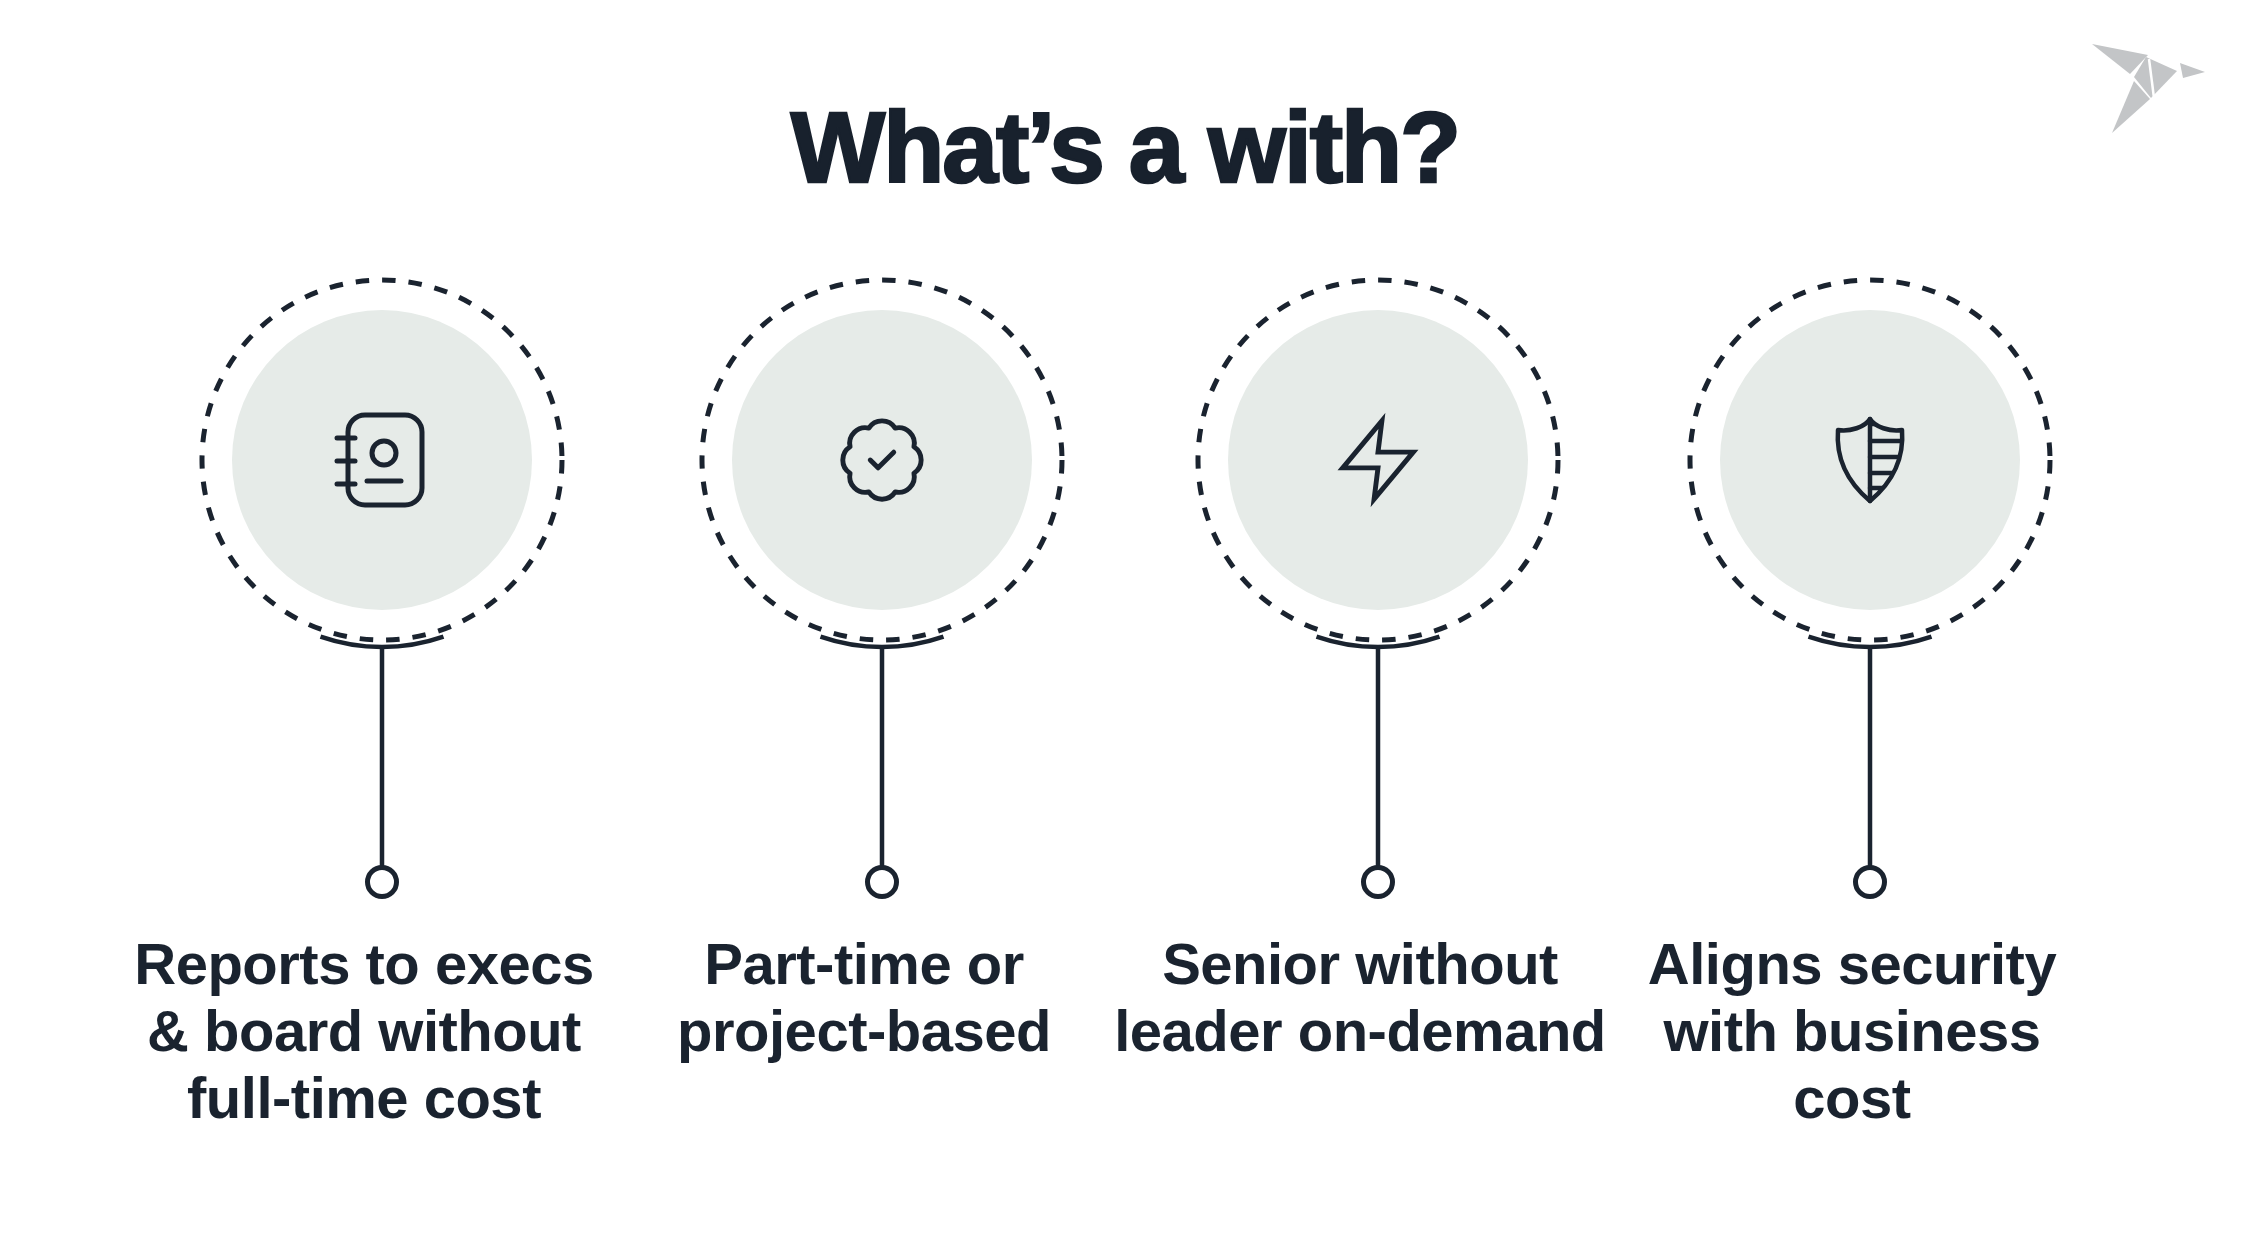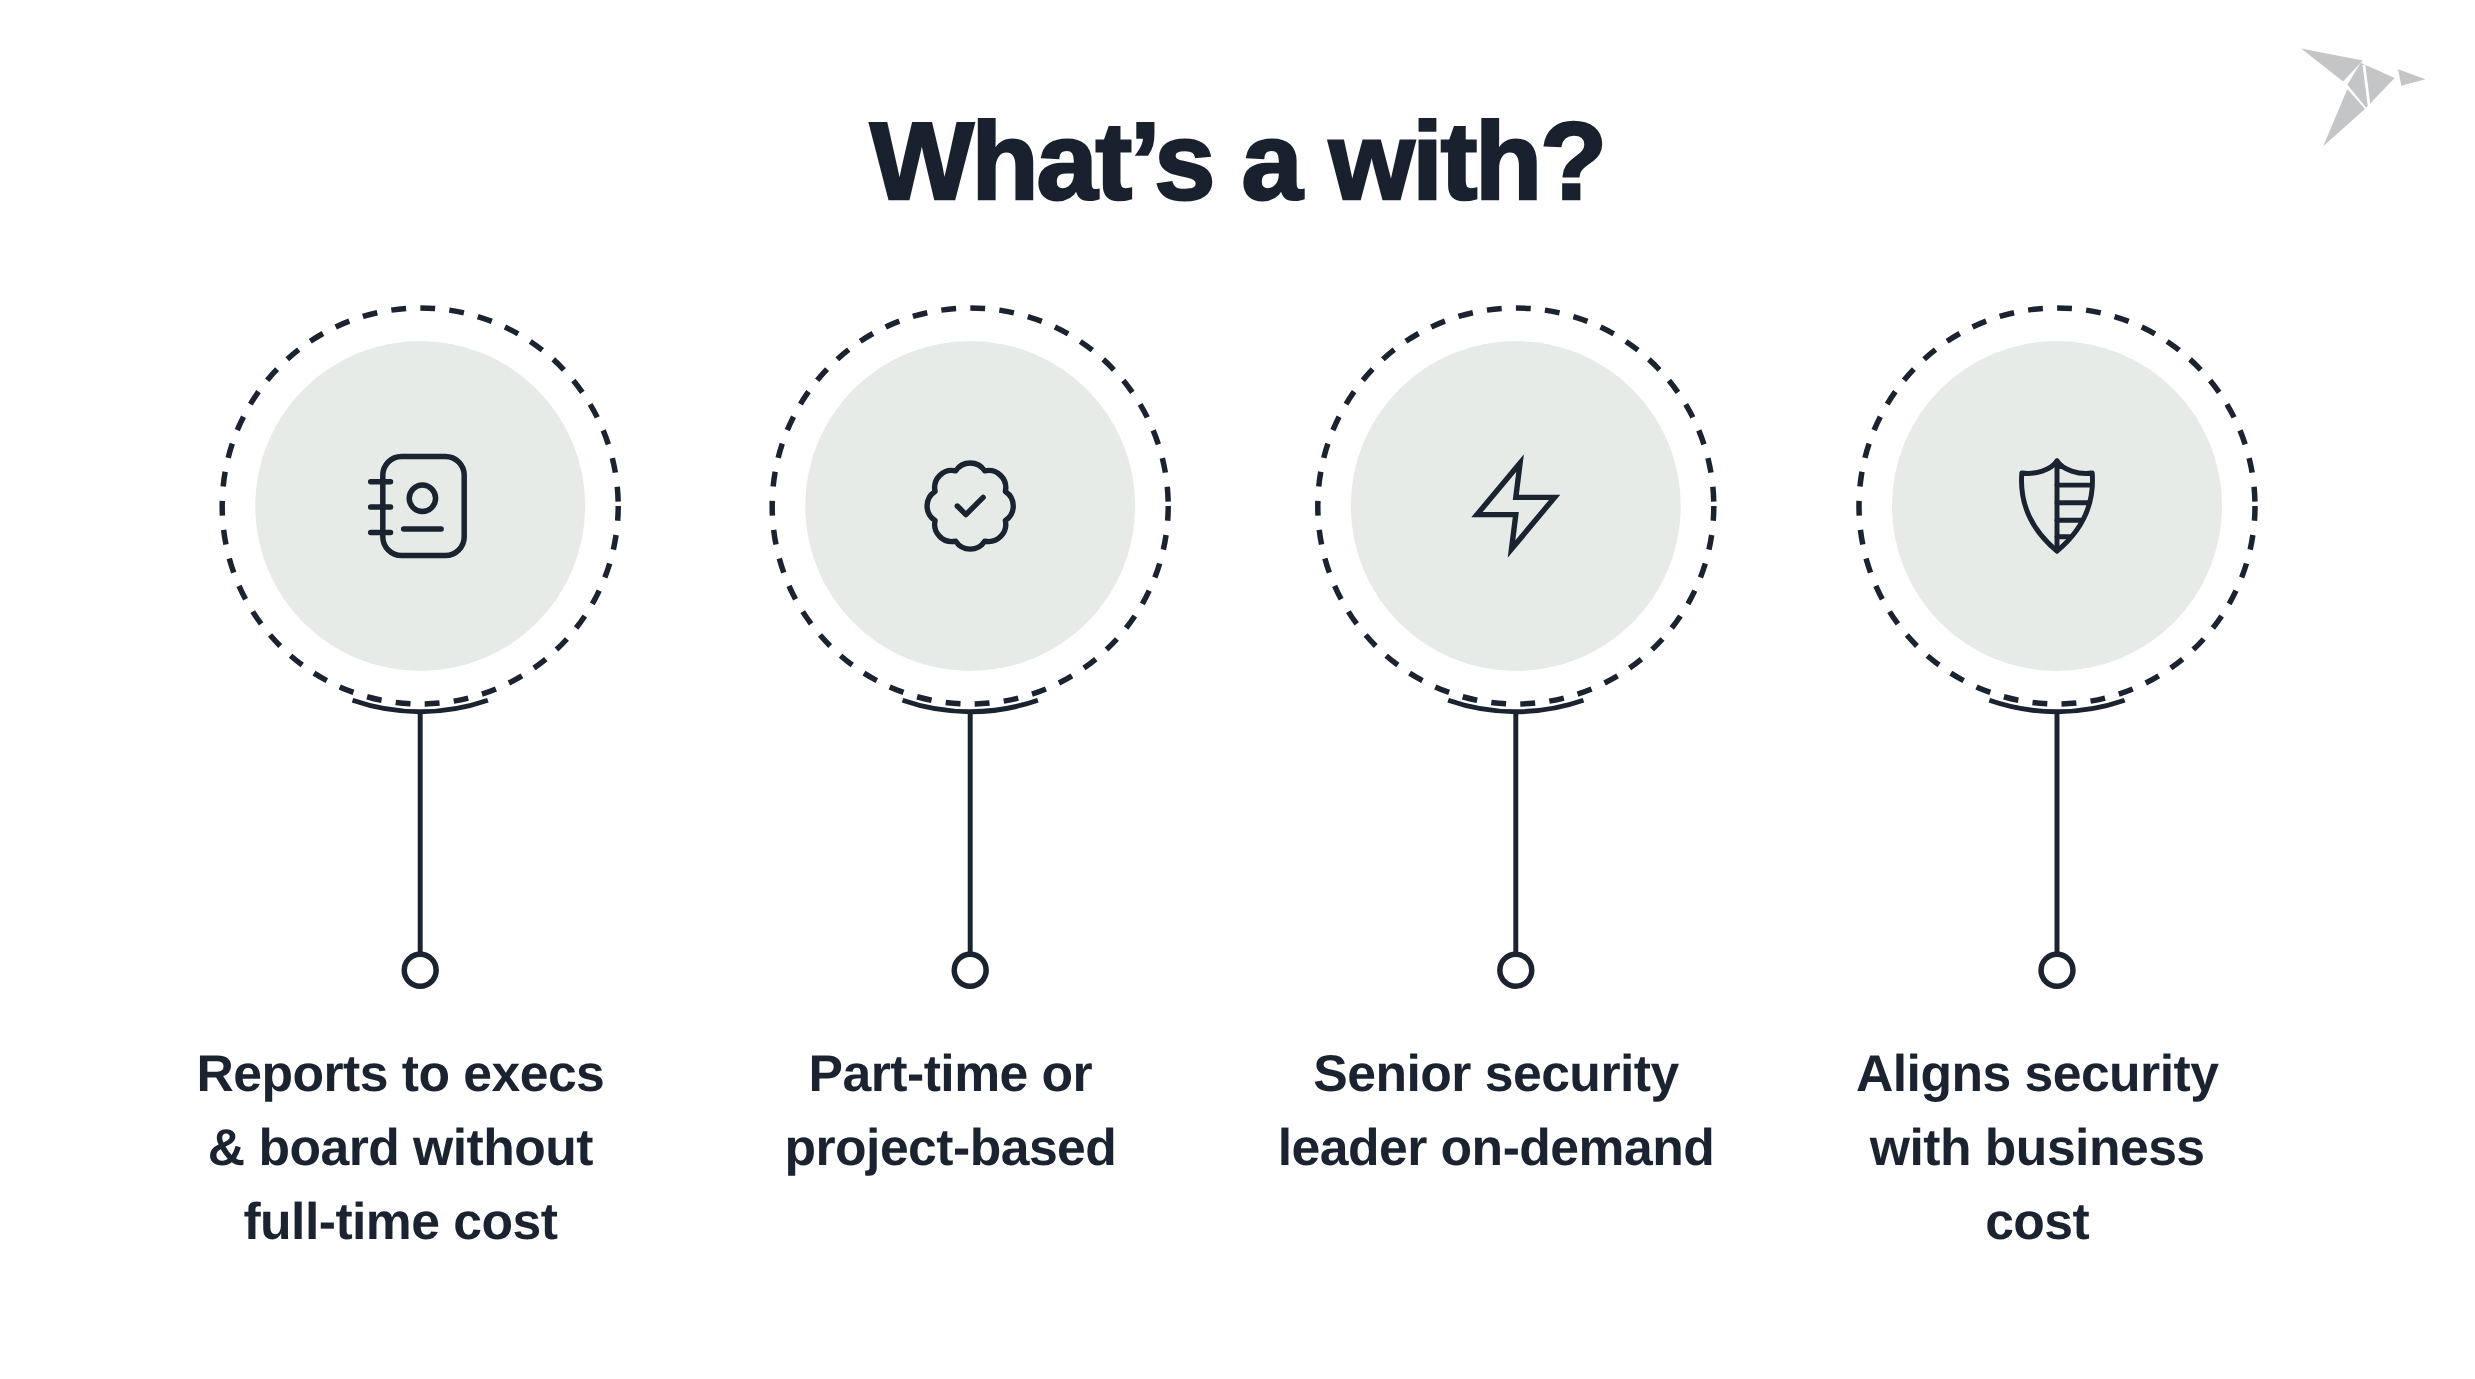--- a/index.html
+++ b/index.html
@@ -24,24 +24,24 @@
   }
 
   .column {
     position: absolute;
     top: 270px;
     width: 500px;
   }
   .node-svg { display: block; margin: 0 auto; }
 
   .feature-label {
-    margin-top: 32px;
+    margin-top: 20px;
     transform: translateX(-18px);
     text-align: center;
-    font-size: 47px;
+    font-size: 58px;
     line-height: 67px;
     font-weight: 700;
     color: #1a232f;
     white-space: pre-line;
     letter-spacing: -0.5px;
   }
 </style>
 </head>
 <body>
 
@@ -102,21 +102,21 @@
   <svg class="node-svg" width="400" height="640" viewBox="0 0 400 640">
     <circle cx="200" cy="190" r="180" fill="none" stroke="#1a232f" stroke-width="5" stroke-dasharray="13.5 13"></circle>
     <circle cx="200" cy="190" r="150" fill="#e6ebe8"></circle>
     <svg x="153" y="143" width="94" height="94" viewBox="0 0 24 24">
       <polygon points="13,2 3,14 12,14 11,22 21,10 12,10" fill="none" stroke="#1a232f" stroke-width="1.25" stroke-linejoin="miter"></polygon>
     </svg>
     <path d="M 261.5 366.6 A 187 187 0 0 1 138.5 366.6" fill="none" stroke="#1a232f" stroke-width="4.5"></path>
     <line x1="200" y1="377" x2="200" y2="596" stroke="#1a232f" stroke-width="4.5"></line>
     <circle cx="200" cy="612" r="14.5" fill="#ffffff" stroke="#1a232f" stroke-width="5"></circle>
   </svg>
-  <div class="feature-label">Senior security
+  <div class="feature-label">Senior without
 leader on-demand</div>
 </div>
 
 <div class="column" style="left:1620px">
   <svg class="node-svg" width="400" height="640" viewBox="0 0 400 640">
     <circle cx="200" cy="190" r="180" fill="none" stroke="#1a232f" stroke-width="5" stroke-dasharray="13.5 13"></circle>
     <circle cx="200" cy="190" r="150" fill="#e6ebe8"></circle>
     <svg x="152" y="142" width="96" height="96" viewBox="0 0 96 96">
       <defs>
         <clipPath id="shieldClip">

